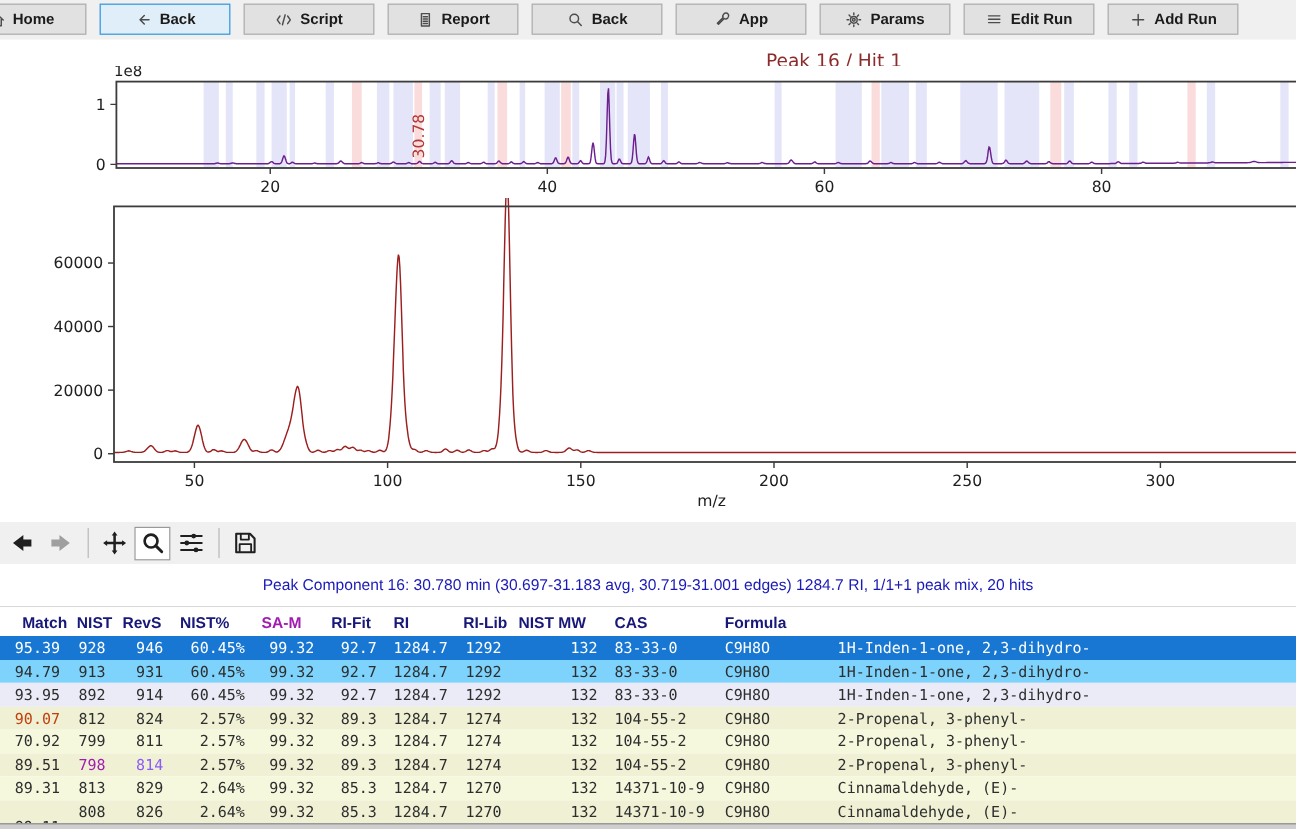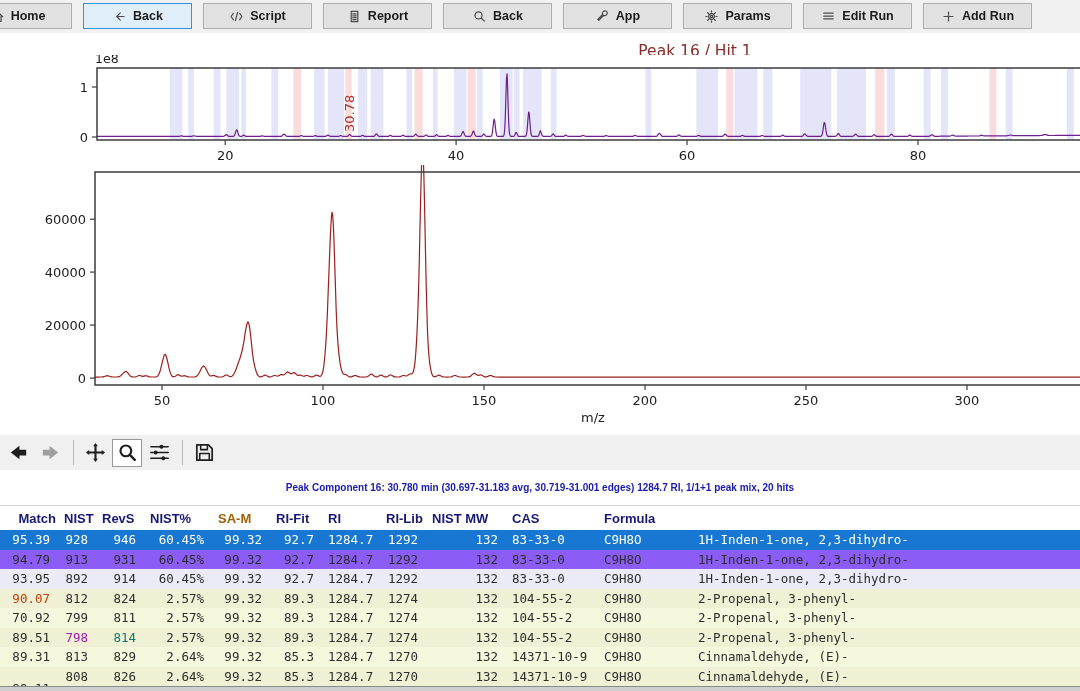--- a/index.html
+++ b/index.html
@@ -22,21 +22,21 @@
   text.annot{font-family:"DejaVu Sans",sans-serif;font-size:13px;}
   
   .navbar{position:absolute;left:0;top:435px;width:1080px;height:35px;background:#f0f0f0;
           display:flex;align-items:center;padding-left:3px;box-sizing:border-box;}
   .navicon{width:30px;height:28px;display:flex;align-items:center;justify-content:center;margin-right:2px;}
   .navicon.active{background:#ffffff;border:1px solid #999999;box-sizing:border-box;}
   .navsep{width:1px;height:25px;background:#b8b8b8;margin:0 6px;}
   
   .statusrow{position:absolute;left:0;top:470px;width:1080px;height:36px;background:#ffffff;
              display:flex;align-items:center;justify-content:center;border-bottom:1px solid #d8d8d8;box-sizing:border-box;}
-  .statusrow div{font-size:10px;font-weight:bold;}
+  .statusrow div{font-size:13px;font-weight:normal;}
   
   .tbl{position:absolute;left:0;top:506px;width:1080px;}
   .thead{display:flex;height:24px;align-items:center;background:#ffffff;}
   .th{font-size:13px;font-weight:bold;padding-left:8px;box-sizing:border-box;flex:0 0 auto;
       white-space:nowrap;overflow:hidden;}
   .trow{display:flex;height:19.5px;align-items:center;}
   .td{font-family:"DejaVu Sans Mono",monospace;font-size:12.5px;box-sizing:border-box;
       flex:0 0 auto;white-space:nowrap;overflow:hidden;padding:0 6px 0 8px;}
   .td.r{text-align:right;}
   .bottomstrip{position:absolute;left:0;top:686px;width:1080px;height:5px;
@@ -237,21 +237,21 @@
 <div class="statusrow">
   <div id="status-text" style="color: rgb(26, 26, 184);">Peak Component 16: 30.780 min (30.697-31.183 avg, 30.719-31.001 edges) 1284.7 RI, 1/1+1 peak mix, 20 hits</div>
 </div>
 
 <div class="tbl">
   <div class="thead" id="tbl-head">
       <div class="th" style="width: 56px; color: rgb(24, 24, 120); text-align: right;">Match</div>
       <div class="th" style="width: 38px; color: rgb(24, 24, 120);">NIST</div>
       <div class="th" style="width: 48px; color: rgb(24, 24, 120);">RevS</div>
       <div class="th" style="width: 68px; color: rgb(24, 24, 120);">NIST%</div>
-      <div class="th" style="width: 58px; color: #a16207;">SA-M</div>
+      <div class="th" style="width: 58px; color: #a21caf;">SA-M</div>
       <div class="th" style="width: 52px; color: rgb(24, 24, 120);">RI-Fit</div>
       <div class="th" style="width: 58px; color: rgb(24, 24, 120);">RI</div>
       <div class="th" style="width: 46px; color: rgb(24, 24, 120);">RI-Lib</div>
       <div class="th" style="width: 80px; color: rgb(24, 24, 120);">NIST MW</div>
       <div class="th" style="width: 92px; color: rgb(24, 24, 120);">CAS</div>
       <div class="th" style="width: 94px; color: rgb(24, 24, 120);">Formula</div>
     </div>
   <div id="tbl-body">
       <div class="trow" style="background: rgb(23, 119, 210);">
         <div class="td r" style="width: 56px; color: rgb(255, 255, 255);">95.39</div>
@@ -260,21 +260,21 @@
         <div class="td r" style="width: 68px; color: rgb(255, 255, 255);">60.45%</div>
         <div class="td r" style="width: 58px; color: rgb(255, 255, 255);">99.32</div>
         <div class="td r" style="width: 52px; color: rgb(255, 255, 255);">92.7</div>
         <div class="td r" style="width: 58px; color: rgb(255, 255, 255);">1284.7</div>
         <div class="td r" style="width: 46px; color: rgb(255, 255, 255);">1292</div>
         <div class="td r" style="width: 80px; color: rgb(255, 255, 255);">132</div>
         <div class="td" style="width: 92px; color: rgb(255, 255, 255);">83-33-0</div>
         <div class="td" style="width: 94px; color: rgb(255, 255, 255);">C9H8O</div>
         <div class="td" style="width: 390px; color: rgb(255, 255, 255);">1H-Inden-1-one, 2,3-dihydro-</div>
       </div>
-      <div class="trow" style="background: #8b5cf6;">
+      <div class="trow" style="background: #7dd3fc;">
         <div class="td r" style="width: 56px; color: rgb(46, 46, 46);">94.79</div>
         <div class="td r" style="width: 38px; color: rgb(46, 46, 46);">913</div>
         <div class="td r" style="width: 48px; color: rgb(46, 46, 46);">931</div>
         <div class="td r" style="width: 68px; color: rgb(46, 46, 46);">60.45%</div>
         <div class="td r" style="width: 58px; color: rgb(46, 46, 46);">99.32</div>
         <div class="td r" style="width: 52px; color: rgb(46, 46, 46);">92.7</div>
         <div class="td r" style="width: 58px; color: rgb(46, 46, 46);">1284.7</div>
         <div class="td r" style="width: 46px; color: rgb(46, 46, 46);">1292</div>
         <div class="td r" style="width: 80px; color: rgb(46, 46, 46);">132</div>
         <div class="td" style="width: 92px; color: rgb(46, 46, 46);">83-33-0</div>
@@ -319,21 +319,21 @@
         <div class="td r" style="width: 58px; color: rgb(46, 46, 46);">1284.7</div>
         <div class="td r" style="width: 46px; color: rgb(46, 46, 46);">1274</div>
         <div class="td r" style="width: 80px; color: rgb(46, 46, 46);">132</div>
         <div class="td" style="width: 92px; color: rgb(46, 46, 46);">104-55-2</div>
         <div class="td" style="width: 94px; color: rgb(46, 46, 46);">C9H8O</div>
         <div class="td" style="width: 390px; color: rgb(46, 46, 46);">2-Propenal, 3-phenyl-</div>
       </div>
       <div class="trow" style="background: rgb(239, 240, 212);">
         <div class="td r" style="width: 56px; color: rgb(46, 46, 46);">89.51</div>
         <div class="td r" style="width: 38px; color: #a21caf;">798</div>
-        <div class="td r" style="width: 48px; color: #0f766e;">814</div>
+        <div class="td r" style="width: 48px; color: #8b5cf6;">814</div>
         <div class="td r" style="width: 68px; color: rgb(46, 46, 46);">2.57%</div>
         <div class="td r" style="width: 58px; color: rgb(46, 46, 46);">99.32</div>
         <div class="td r" style="width: 52px; color: rgb(46, 46, 46);">89.3</div>
         <div class="td r" style="width: 58px; color: rgb(46, 46, 46);">1284.7</div>
         <div class="td r" style="width: 46px; color: rgb(46, 46, 46);">1274</div>
         <div class="td r" style="width: 80px; color: rgb(46, 46, 46);">132</div>
         <div class="td" style="width: 92px; color: rgb(46, 46, 46);">104-55-2</div>
         <div class="td" style="width: 94px; color: rgb(46, 46, 46);">C9H8O</div>
         <div class="td" style="width: 390px; color: rgb(46, 46, 46);">2-Propenal, 3-phenyl-</div>
       </div>

